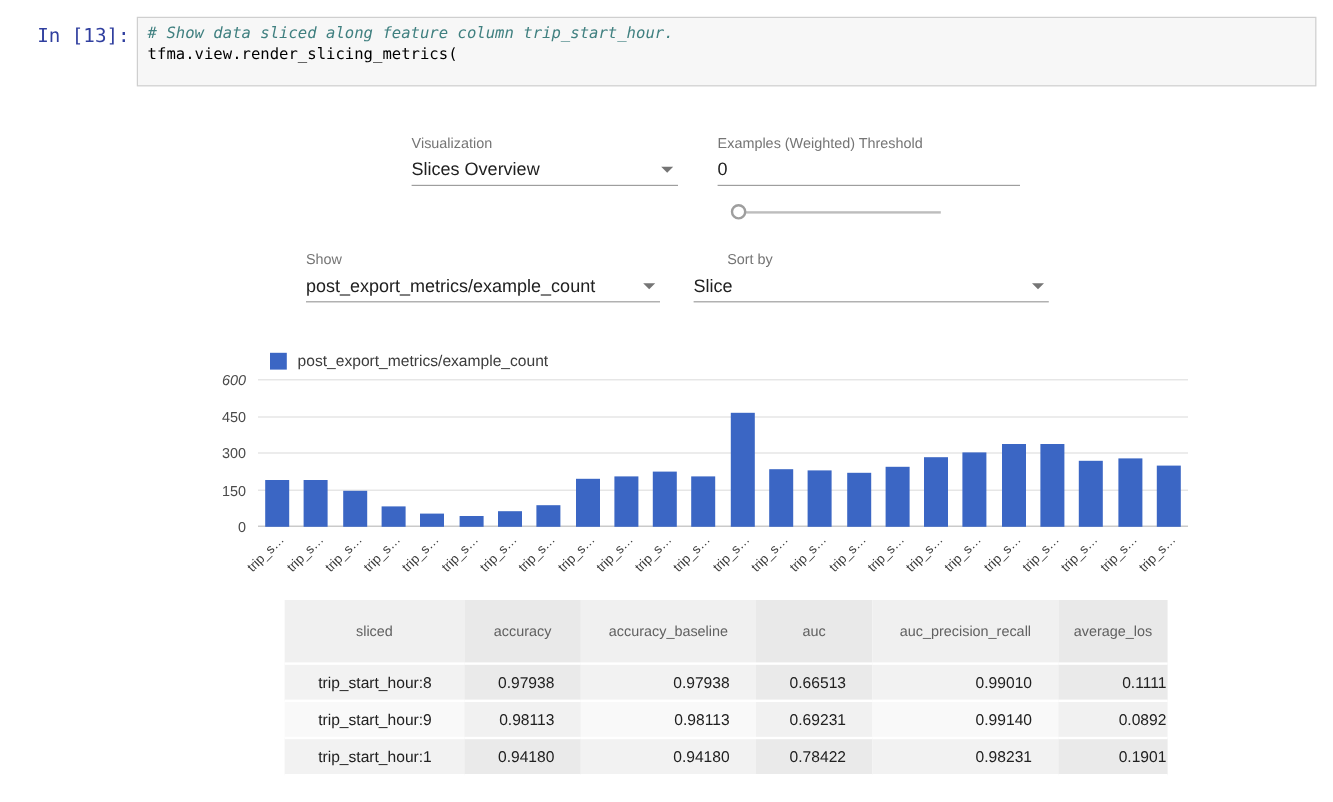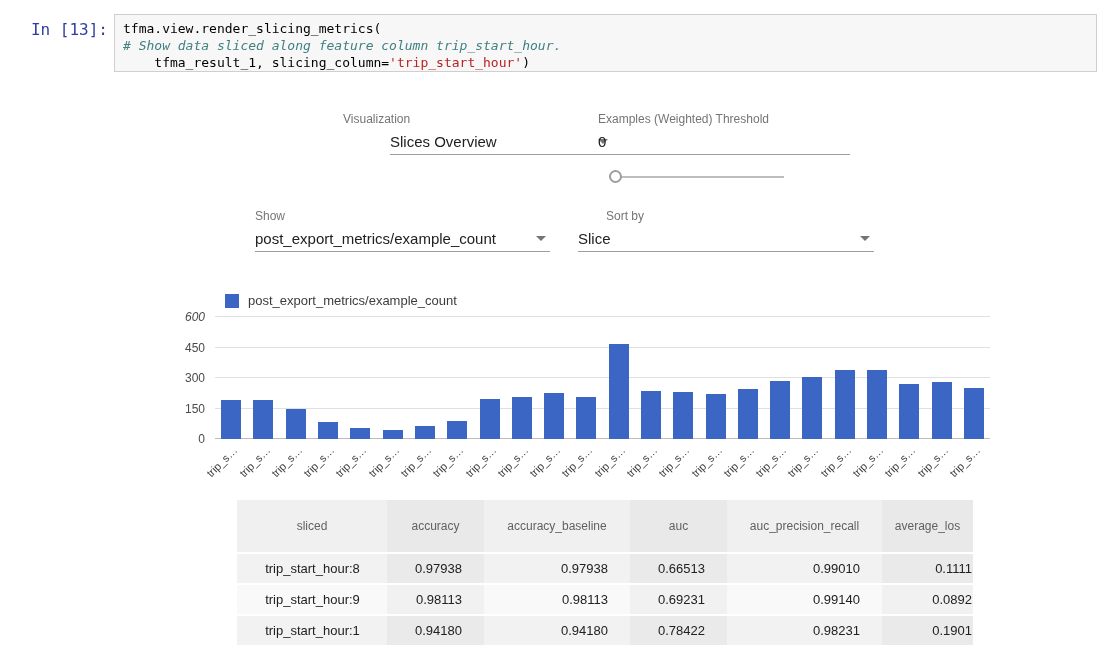--- a/index.html
+++ b/index.html
@@ -85,27 +85,26 @@
   .table-wrap tbody tr:nth-child(odd) td:nth-child(even) { background:#eaeaea; }
   .table-wrap tbody tr:nth-child(even) td { background:#f9f9f9; }
   .table-wrap tbody tr:nth-child(even) td:nth-child(even) { background:#f1f1f1; }
   .table-wrap td:last-child, .table-wrap th:last-child { padding-right:30px; }
 </style>
 </head>
 <body>
 
 <div class="prompt">In [13]:</div>
 <div class="code-box">
+  <div class="code-line"><span class="tok-comment"># Show data sliced along feature column trip_start_hour.</span></div>
   <div class="code-line"><span>tfma.view.render_slicing_metrics(</span></div>
-  <div class="code-line"><span class="tok-comment"># Show data sliced along feature column trip_start_hour.</span></div>
-  <div class="code-line"><span>    tfma_result_1, slicing_column=</span><span class="tok-string">'trip_start_hour'</span><span>)</span></div>
 </div>
 
 <div class="ctl-label" style="left:343px; top:112px;">Visualization</div>
-<div class="dropdown" style="left:343px; top:128px; width:222px;margin-left:47px;">
+<div class="dropdown" style="left:343px; top:128px; width:222px;">
   <span>Slices Overview</span>
   <span class="dd-arrow"></span>
 </div>
 
 <div class="ctl-label" style="left:598px; top:112px;">Examples (Weighted) Threshold</div>
 <div class="text-field" style="left:598px; top:128px; width:252px;">
   <span>0</span>
 </div>
 <div class="slider-track"></div>
 <div class="slider-knob"></div>

